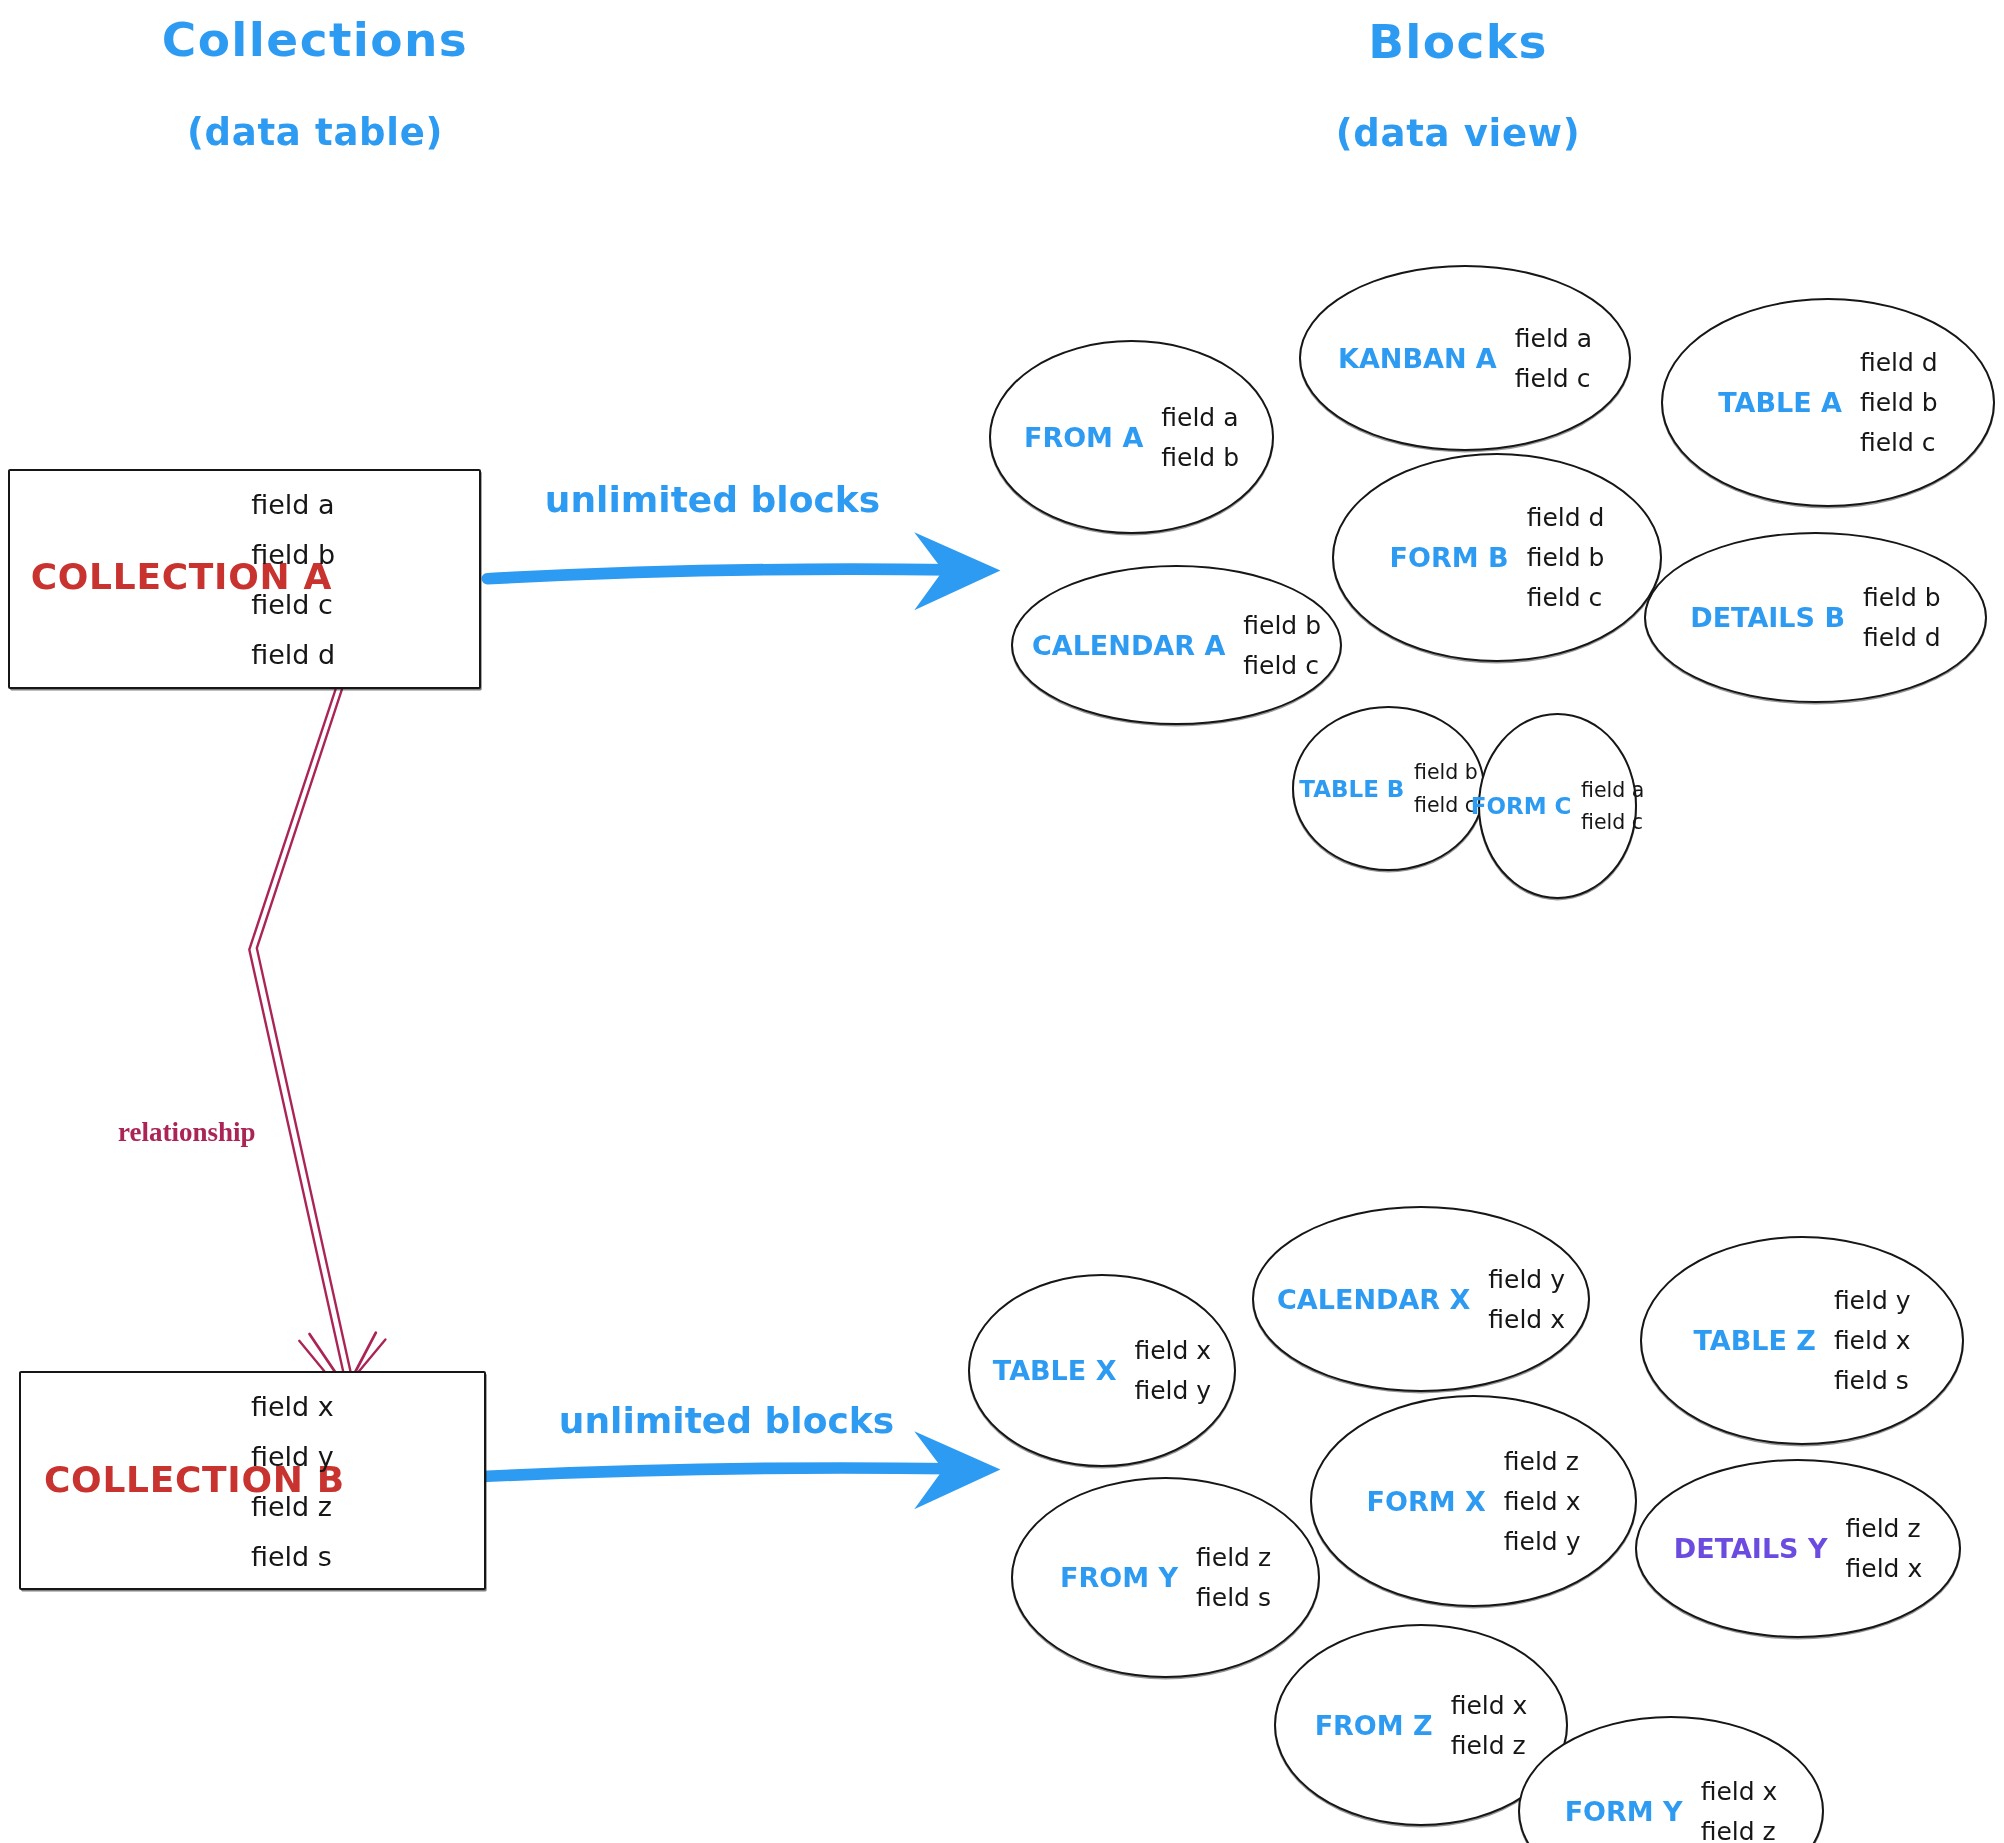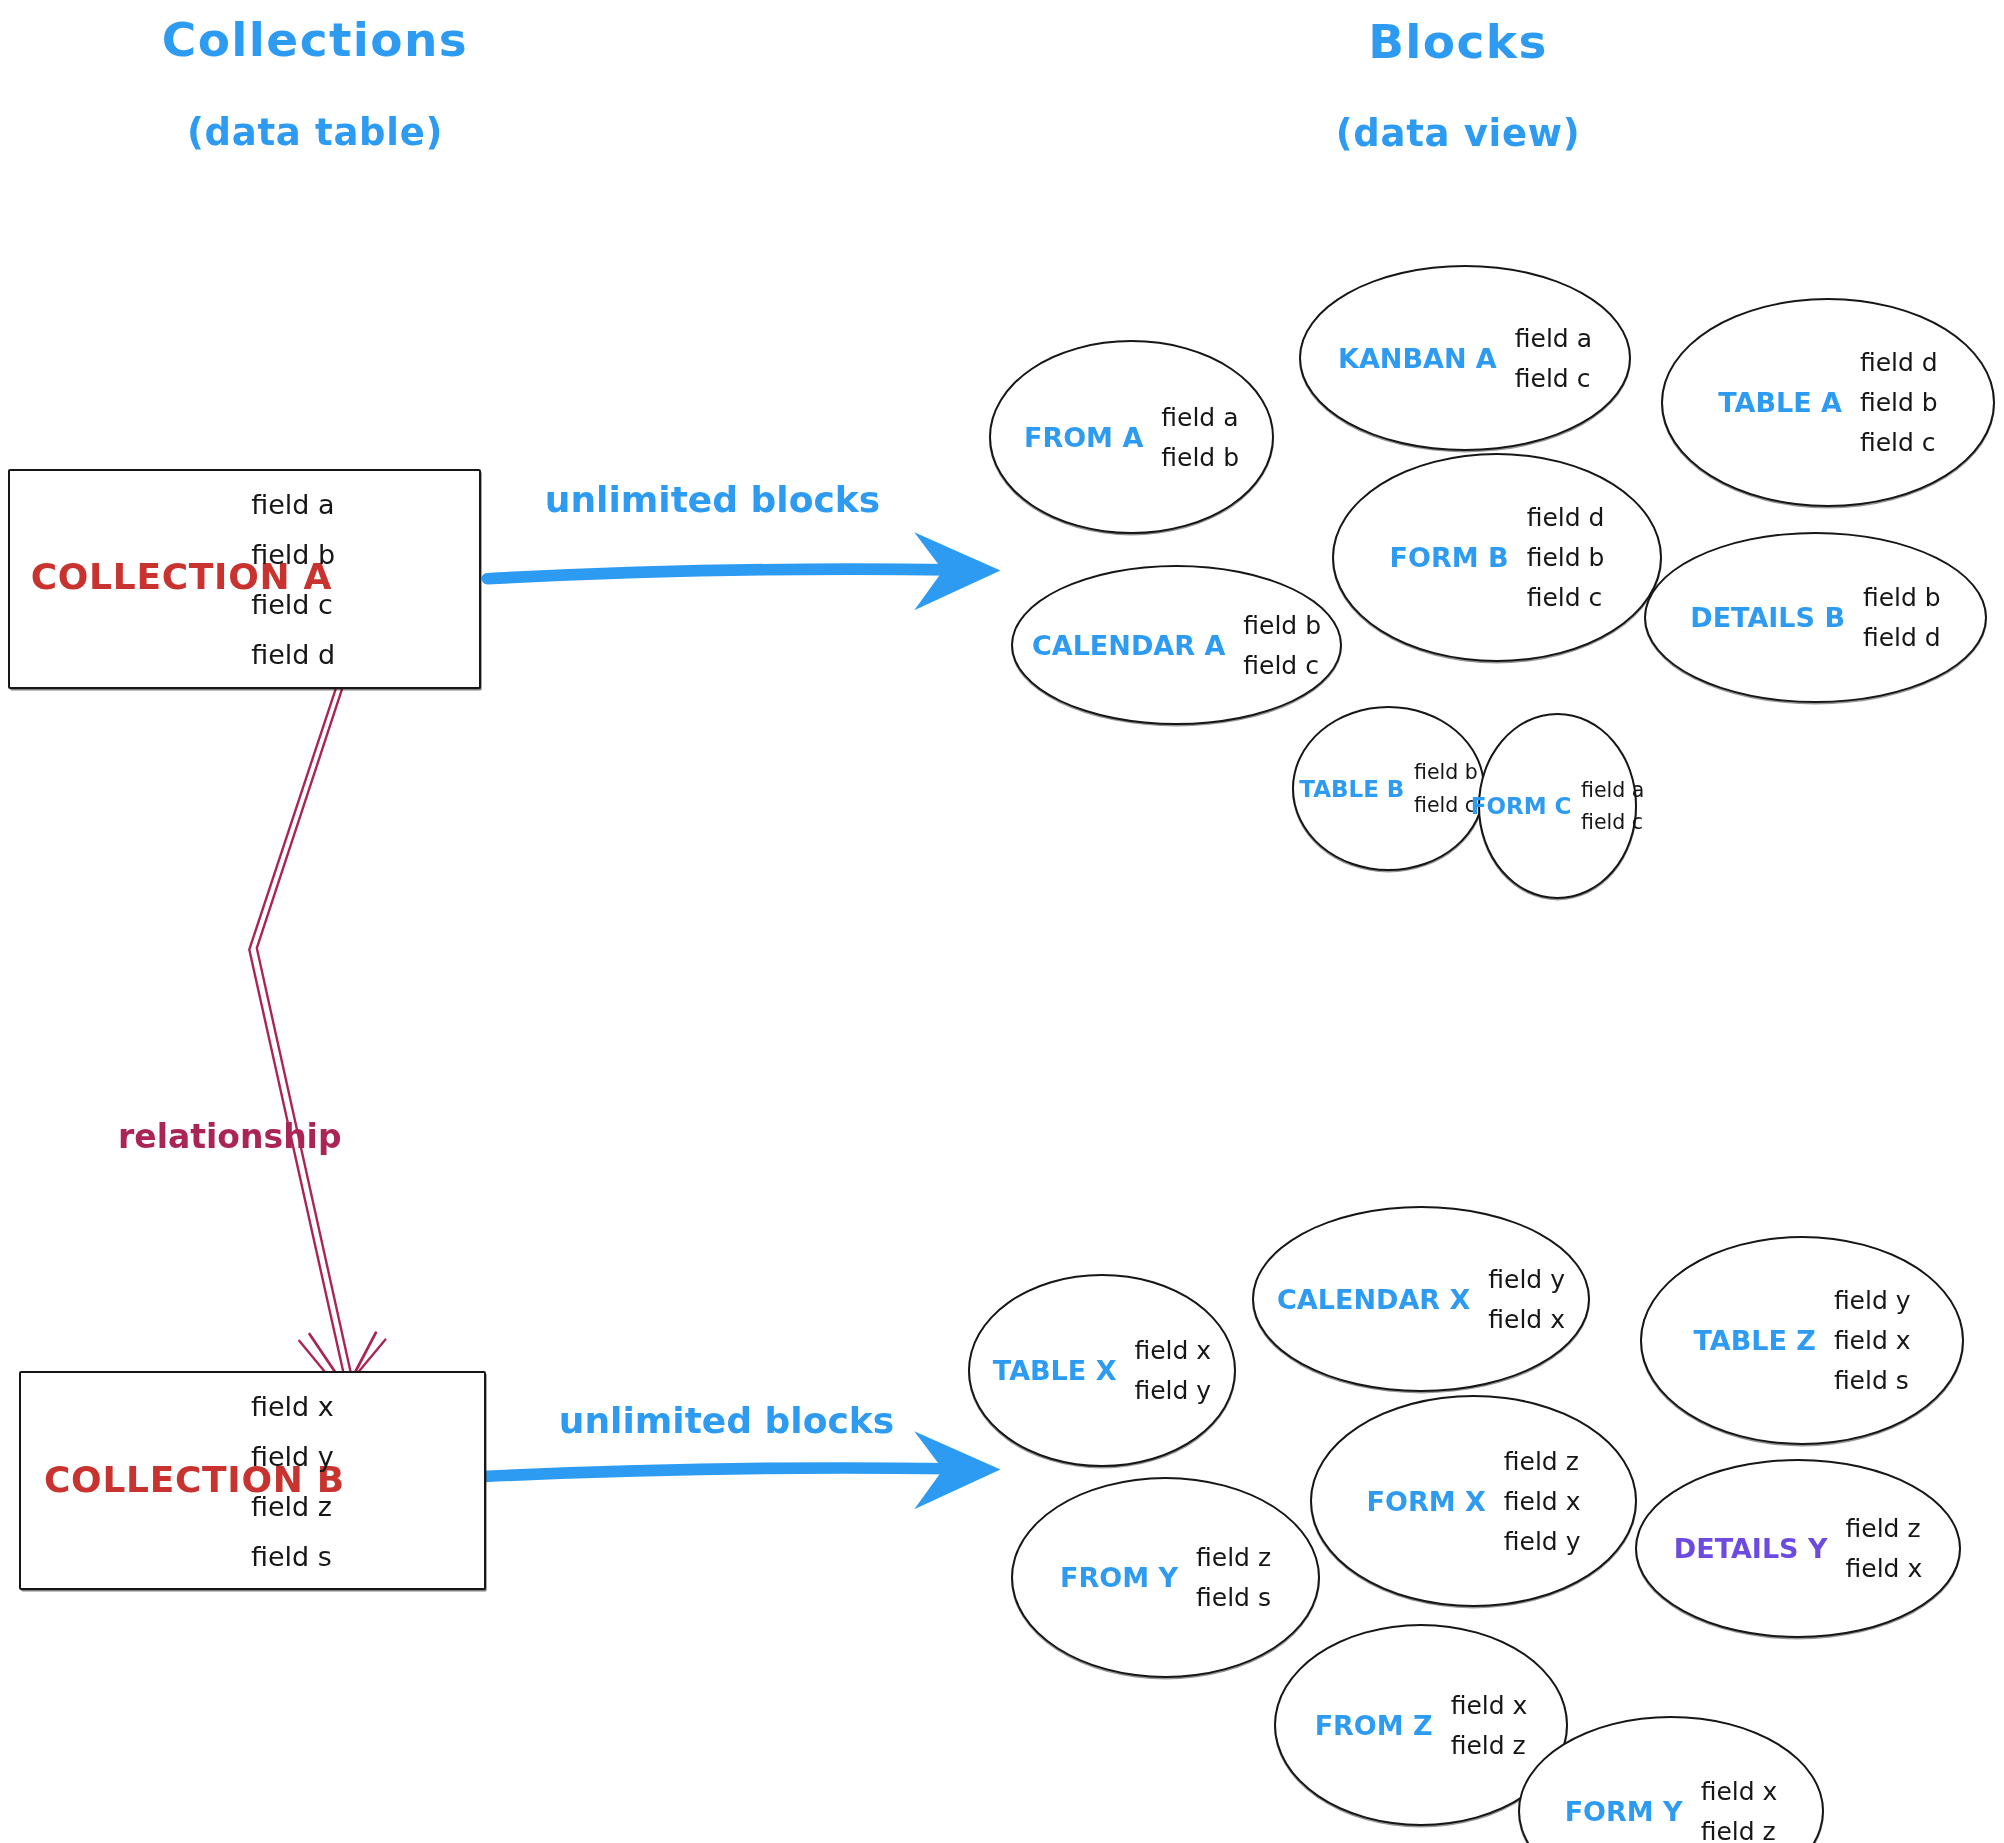--- a/index.html
+++ b/index.html
@@ -14,21 +14,21 @@
     position:relative;width:2005px;height:1843px;background:#ffffff;
     font-family:"DejaVu Sans","Liberation Sans",sans-serif;color:var(--ink);overflow:hidden;
   }
   .overlay{position:absolute;left:0;top:0;width:2005px;height:1843px;pointer-events:none;}
   .col-title{position:absolute;font-size:47px;font-weight:700;color:var(--blue);text-align:center;letter-spacing:1.4px;white-space:nowrap;}
   .col-sub{position:absolute;font-size:37px;font-weight:700;color:var(--blue);text-align:center;letter-spacing:0.7px;white-space:nowrap;}
   .collection-box{position:absolute;border:2.7px solid var(--ink);border-radius:2.1px;background:#fff;box-shadow:1.4px 2.1px 0 -0.7px rgba(22,22,22,.55);}
   .col-name{position:absolute;color:var(--red);font-weight:700;font-size:36px;letter-spacing:0.7px;white-space:nowrap;}
   .col-fields{position:absolute;display:flex;flex-direction:column;gap:19px;font-size:27px;color:var(--ink);}
   .arrow-label{position:absolute;font-size:36px;font-weight:700;color:var(--blue);text-align:center;width:383px;white-space:nowrap;}
-  .rel-label{position:absolute;font-size:33px;font-weight:600;color:var(--crimson);white-space:nowrap;}
+  .rel-label{position:absolute;font-size:27px;font-weight:600;color:var(--crimson);white-space:nowrap;font-family:Liberation Serif, serif;}
   .block{
     position:absolute;border:2.4px solid var(--ink);border-radius:50%;background:#fff;
     display:flex;align-items:center;justify-content:center;gap:18px;
     box-shadow:0 1.4px 0 0 rgba(22,22,22,.45);
   }
   .block .label{font-weight:700;font-size:27px;color:var(--blue);white-space:nowrap;}
   .block .fields{display:flex;flex-direction:column;gap:11px;font-size:25px;color:var(--ink);white-space:nowrap;}
   .block.sm{gap:9.6px;}
   .block.sm .label{font-size:23px;}
   .block.sm .fields{font-size:20.5px;gap:8.2px;}

